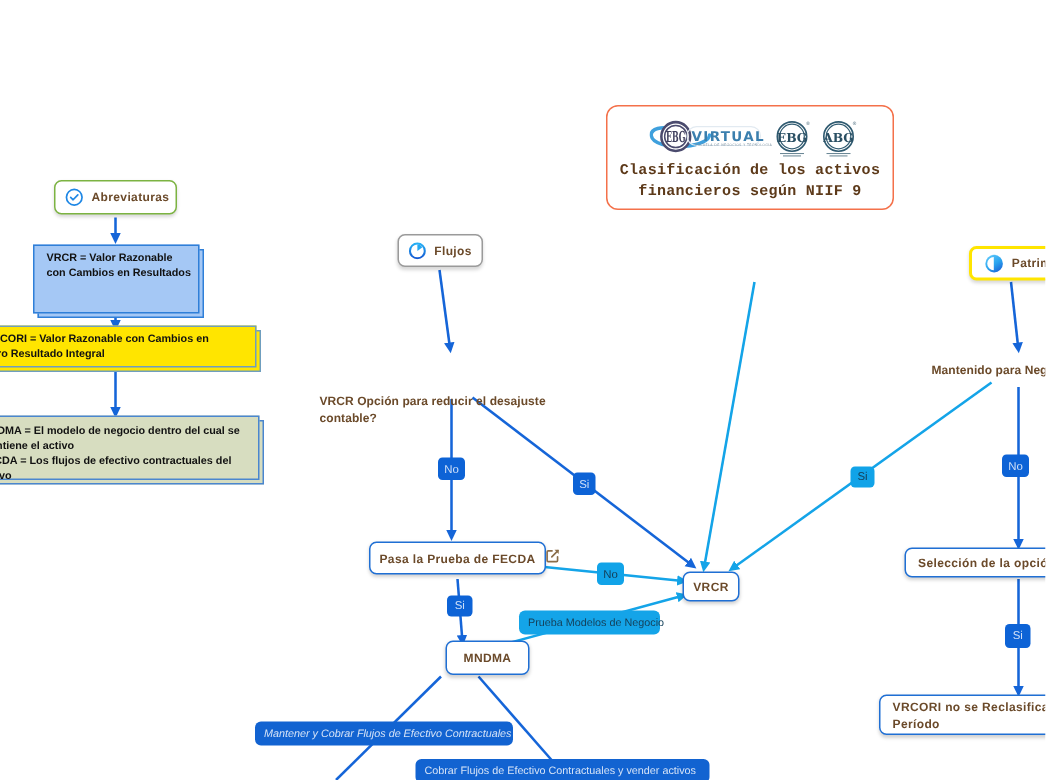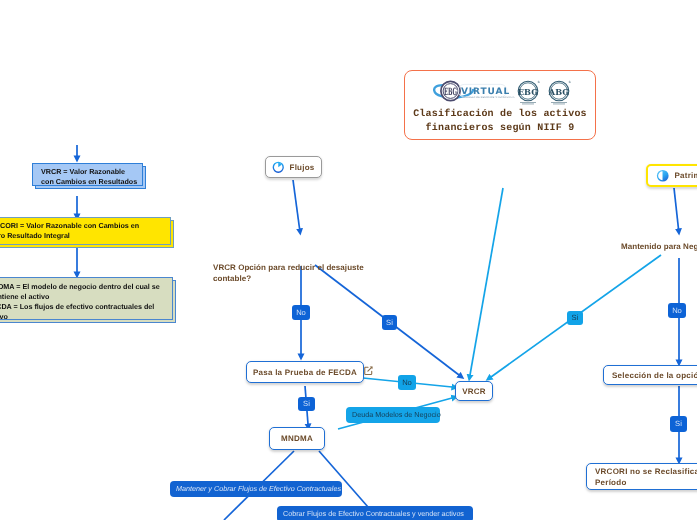--- a/index.html
+++ b/index.html
@@ -61,41 +61,41 @@
   #titlecard .ttl{color:#5d3a1a;font-weight:bold;font-size:10px;line-height:14px;
                   letter-spacing:.2px;text-align:center;margin-top:1px;font-family:Liberation Mono, monospace;}
   #titlecard .logorow{display:block;margin-top:0px;margin-left:14px;}
 
   
   #n-abrev{left:36px;top:120px;width:82px;height:23px;border:1.6px solid #7cb342;}
   #n-deuda{left:265px;top:156px;width:57px;height:22px;border:1px solid #9a9a9a;}
   #n-deriv{left:477px;top:165px;width:71px;height:22px;border:1.6px solid #fcb814;}
   #n-patri{left:646px;top:164px;width:80px;height:23px;border:2px solid #ffe500;padding:0 8px;}
 
-  #d-vrcr{left:22px;top:163px;width:111px;height:23px;padding:4px 7px 4px 9px;margin-left:10px;}
+  #d-vrcr{left:22px;top:163px;width:111px;height:46px;padding:4px 7px 4px 9px;}
   #d-vrcr .inner,#d-vrcr .ghost{background:#a5c8f5;}
   #d-vrcori{left:-18px;top:217px;width:189px;height:28px;padding:4px 7px 4px 8px;}
   #d-vrcori .inner,#d-vrcori .ghost{background:#ffe500;border-color:#6f9ebf;}
   #d-mndma{left:-21px;top:277px;width:194px;height:43px;}
   #d-mndma .inner,#d-mndma .ghost{background:#d7ddc0;border-color:#4a86cf;}
 
   #t-desajuste{left:213px;top:241px;width:180px;margin-top:21px;}
   #t-mantenido{left:621px;top:241px;width:180px;}
 
   #p-no1{left:292px;top:305px;width:18px;height:15px;}
   #p-si1{left:382px;top:315px;width:15px;height:15px;}
   #p-si2{left:298px;top:397px;width:17px;height:14px;}
   #p-no2{left:398px;top:375px;width:18px;height:15px;}
   #p-no3{left:668px;top:303px;width:18px;height:15px;}
   #p-si3{left:567px;top:311px;width:16px;height:14px;}
   #p-si4{left:670px;top:416px;width:17px;height:16px;}
 
   #n-fecda{left:246px;top:361px;width:118px;height:22px;border:1.4px solid #1f6fd4;justify-content:center;}
   #ic-extlink{position:absolute;left:363px;top:365px;}
-  #n-mndma{left:269px;top:427px;width:56px;height:23px;border:1.4px solid #1f6fd4;justify-content:center;}
+  #n-mndma{left:297px;top:427px;width:56px;height:23px;border:1.4px solid #1f6fd4;justify-content:center;}
   #n-vrcr{left:455px;top:381px;width:38px;height:20px;border:1.4px solid #1f6fd4;justify-content:center;}
   #b-otros{left:346px;top:407px;width:94px;height:16px;}
   #b-mantener{left:170px;top:481px;width:172px;height:16px;font-style:italic;}
   #b-cobrar{left:277px;top:506px;width:196px;height:16px;}
   #n-sel{left:603px;top:365px;width:140px;height:20px;border:1.4px solid #1f6fd4;padding-left:8px;}
   #n-vrcorinr{left:586px;top:463px;width:160px;height:27px;border:1.4px solid #1f6fd4;padding-left:8px;}
   #n-vrcorinr .lbl2{color:#6b4a2a;font-weight:bold;font-size:8px;line-height:11px;white-space:nowrap;letter-spacing:.25px;}
 </style>
 </head>
 <body>
@@ -164,20 +164,27 @@
         <rect x="118" y="25" width="16" height="0.7" fill="#6c8896"></rect>
         <rect x="120" y="26.6" width="12" height="0.7" fill="#6c8896"></rect>
       </g>
     </svg>
     <div class="ttl">
       <span>Clasificación de los activos</span><br>
       <span>financieros según NIIF 9</span>
     </div>
   </div>
 
+  <div class="node chip" id="n-abrev">
+    <svg class="ic" width="13" height="13" viewBox="0 0 24 24">
+      <circle cx="12" cy="12" r="9.6" fill="none" stroke="#1e87e5" stroke-width="2.1"></circle>
+      <path d="M7.6,12.2 L10.6,15.1 L16.4,9.0" fill="none" stroke="#1e87e5" stroke-width="2.1" stroke-linecap="round" stroke-linejoin="round"></path>
+    </svg>
+    <span class="lbl">Abreviaturas</span>
+  </div>
 
   <div class="defbox" id="d-vrcr">
     <div class="ghost"></div>
     <div class="inner"></div>
     <div class="txt">
       <div>VRCR = Valor Razonable</div>
       <div>con Cambios en Resultados</div>
     </div>
   </div>
 
@@ -234,21 +241,21 @@
 
   <div class="pill blue" id="p-si2">Si</div>
 
   <div class="node plainbox" id="n-mndma">
     <span class="lbl">MNDMA</span>
   </div>
 
   <div class="pill cyan" id="p-no2">No</div>
 
   <div class="banner cyan" id="b-otros">
-    <span>Deuda Modelos de Negocio</span>
+    <span>Prueba Modelos de Negocio</span>
   </div>
 
   <div class="node plainbox" id="n-vrcr">
     <span class="lbl">VRCR</span>
   </div>
 
   <div class="banner dark" id="b-mantener">
     <span>Mantener y Cobrar Flujos de Efectivo Contractuales</span>
   </div>
   <div class="banner dark" id="b-cobrar">

